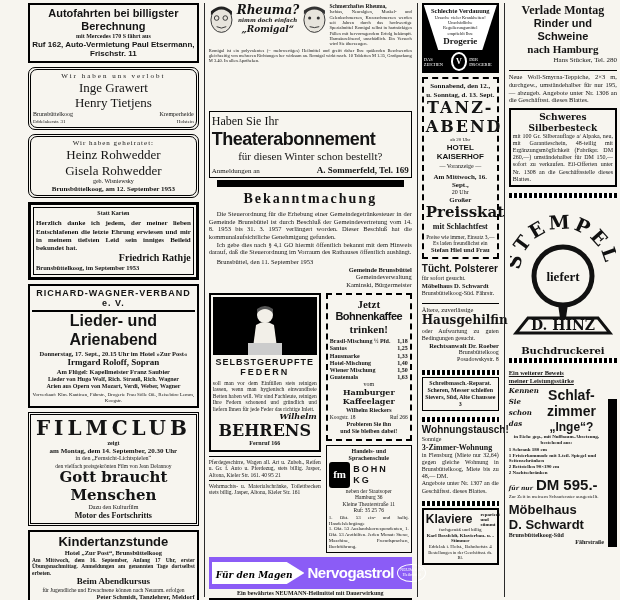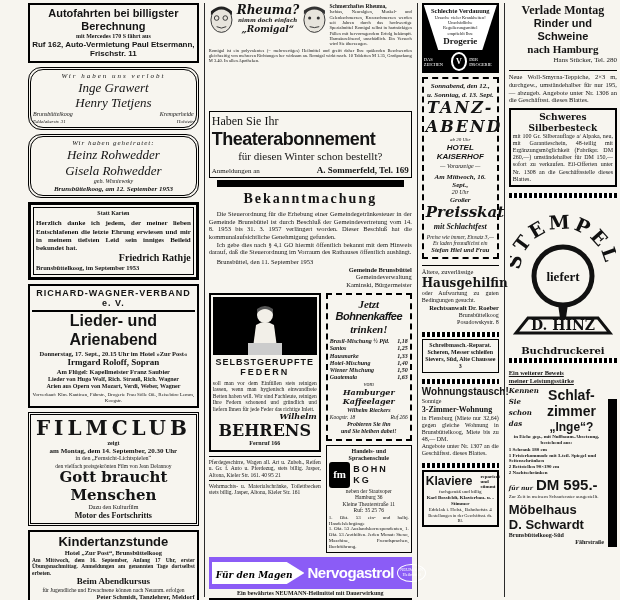--- a/index.html
+++ b/index.html
@@ -10,21 +10,21 @@
   .c1{width:172px;}
   .c2{width:208px;border-left:1px solid #2a2a2a;padding-left:4px;box-sizing:border-box;}
   .c3{width:82px;border-left:1px solid #2a2a2a;padding-left:4px;box-sizing:border-box;}
   .c4{width:114px;border-left:1px solid #2a2a2a;padding-left:4px;box-sizing:border-box;}
   .ad{margin-bottom:4px;}
   .bx1{border:1px solid #000;padding:2px;}
   .bx2{border:2px solid #000;padding:2px;}
   .bx3{border:3px solid #000;padding:2px;}
   .dbl{border:1px solid #000;padding:1px;}
   .dbl>.in{border:1px solid #000;padding:2px;}
-  .rnd{border-radius:13px;font-style:italic;}
+  .rnd{border-radius:7px;}
   .ctr{text-align:center;}
   .rgt{text-align:right;}
   .jst{text-align:justify;}
   .sans{font-family:"Liberation Sans",sans-serif;}
   .b{font-weight:bold;}
   .sp1{letter-spacing:1px;}
   .sp2{letter-spacing:2px;}
   .sp4{letter-spacing:4px;}
   .f45{font-size:4.5px;} .f5{font-size:5px;} .f55{font-size:5.5px;} .f6{font-size:6px;}
   .f65{font-size:6.5px;} .f7{font-size:7px;} .f8{font-size:8px;} .f9{font-size:9px;}
@@ -37,21 +37,21 @@
   .frak{font-family:"DejaVu Serif",serif;font-weight:bold;}
   .row{display:flex;}
   .between{display:flex;justify-content:space-between;}
   .blackbar{background:#000;height:7px;width:92%;margin:2px auto 0;}
   .pricelist div{display:flex;justify-content:space-between;font-weight:bold;font-size:6px;}
   .drog{background:#000;padding:2px;}
   .drog .trap{background:#fff;clip-path:polygon(0 0,100% 0,80% 100%,20% 100%);padding:2px 6px 4px;text-align:center;}
   .drog .sign{display:flex;align-items:center;justify-content:center;gap:2px;color:#fff;margin-top:2px;}
   .circ{width:15px;height:15px;border:2px solid #fff;border-radius:50%;color:#fff;
         font-size:8px;font-weight:bold;display:flex;align-items:center;justify-content:center;}
-  .zig{border:2px dashed #000;padding:3px 2px;font-style:italic;}
+  .zig{border:2px dashed #000;padding:3px 2px;}
   .nervo{background:#8b5cf6;color:#fff;display:flex;align-items:center;gap:3px;padding:3px;height:26px;}
   .arrow{background:#fff;color:#000;clip-path:polygon(0 0,80% 0,100% 50%,80% 100%,0 100%);
          padding:2px 12px 2px 4px;white-space:nowrap;}
   .oval{border:1px solid #fff;border-radius:50%;font-size:4.5px;text-align:center;
         padding:3px 2px;line-height:1.1;white-space:nowrap;}
   .fm{width:22px;height:26px;background:#000;color:#fff;font-weight:bold;font-size:11px;
       display:flex;align-items:center;justify-content:center;border-radius:3px;}
   .inge{position:relative;padding-right:13px;}
   .inge::after{content:"";position:absolute;right:0;top:30px;bottom:0;width:9px;background:#000;}
   .kcol{width:30px;display:flex;flex-direction:column;gap:3px;}
@@ -322,20 +322,26 @@
       <div class="b f7">Am Mittwoch, 16. Sept.,</div>
       <div class="f6">20 Uhr</div>
       <div class="b f7">Großer</div>
       <div class="frak f15">Preisskat</div>
       <div class="b f8">mit Schlachtfest</div>
       <div class="f55" style="margin-top:2px;">Preise wie immer, Einsatz 3,—</div>
       <div class="f55">Es laden freundlichst ein</div>
       <div class="b f65">Stefan Hiel und Frau</div>
     </div>
 
+    <div class="ad">
+      <div class="sans b f10">Tücht. Polsterer</div>
+      <div class="f6">für sofort gesucht.</div>
+      <div class="b f65">Möbelhaus D. Schwardt</div>
+      <div class="f6">Brunsbüttelkoog-Süd.  Fährstr.</div>
+    </div>
     <div class="hrule"></div>
 
     <div class="ad">
       <div class="f65">Ältere, zuverlässige</div>
       <div class="frak f12">Hausgehilfin</div>
       <div class="jst f6">oder Aufwartung zu guten Bedingungen gesucht.</div>
       <div class="rgt b f65">Rechtsanwalt Dr. Roeber</div>
       <div class="rgt f6">Brunsbüttelkoog</div>
       <div class="rgt f6">Posadowskystr. 8</div>
     </div>

